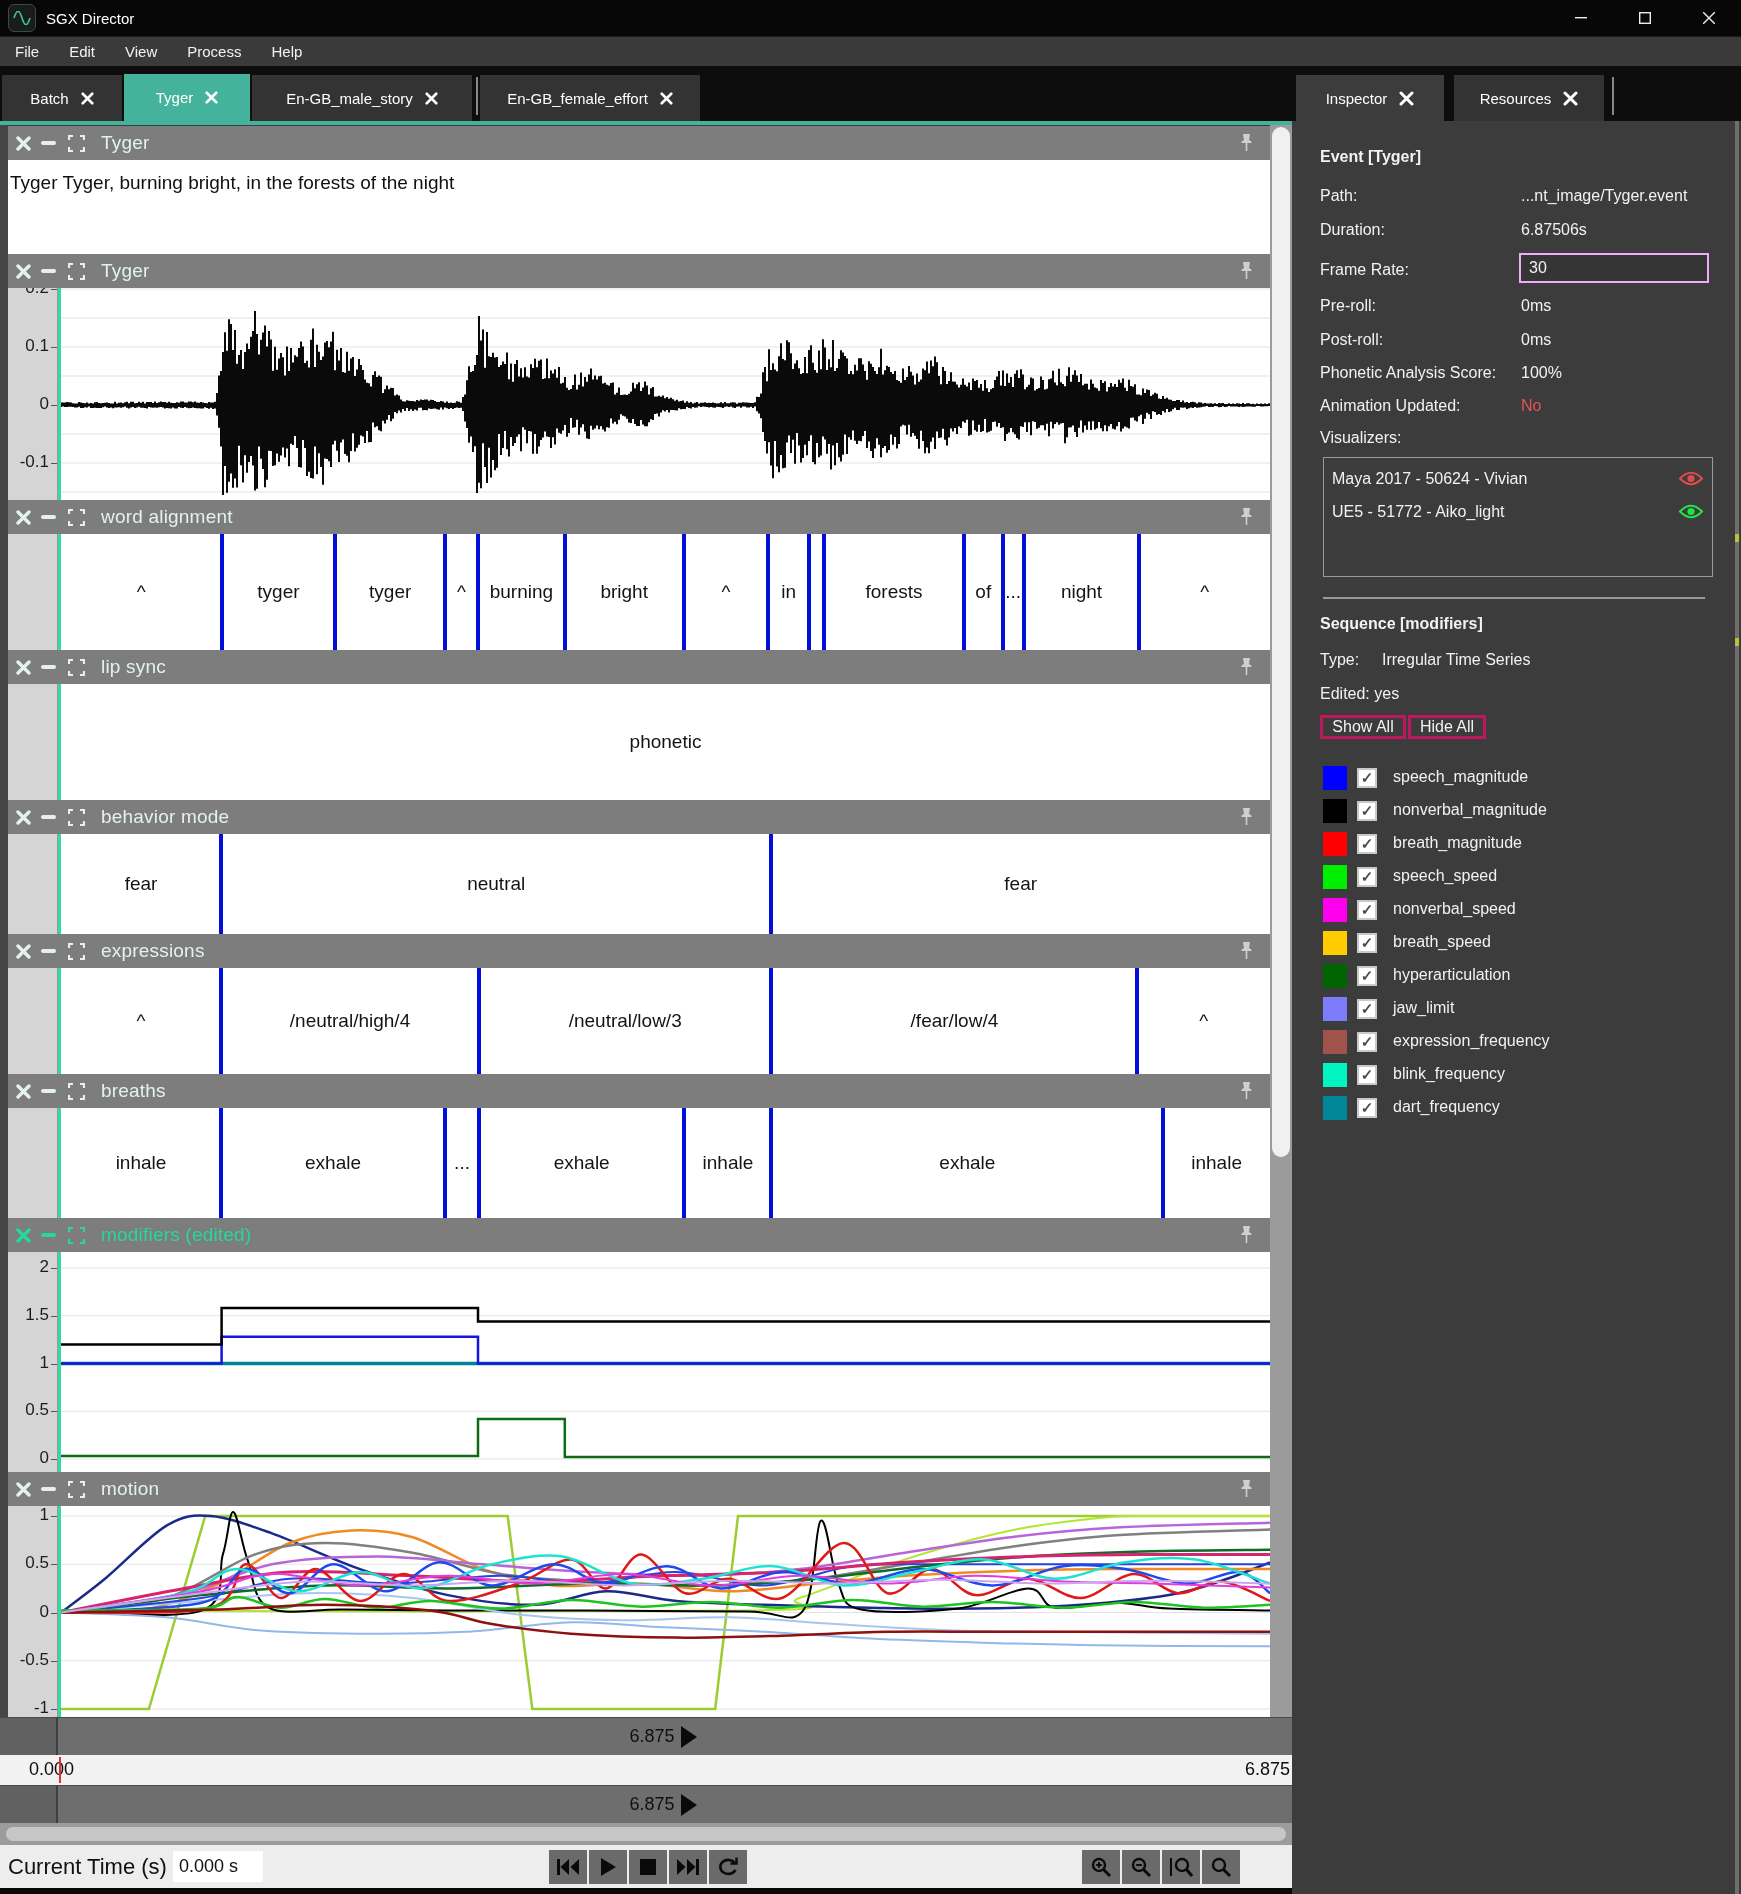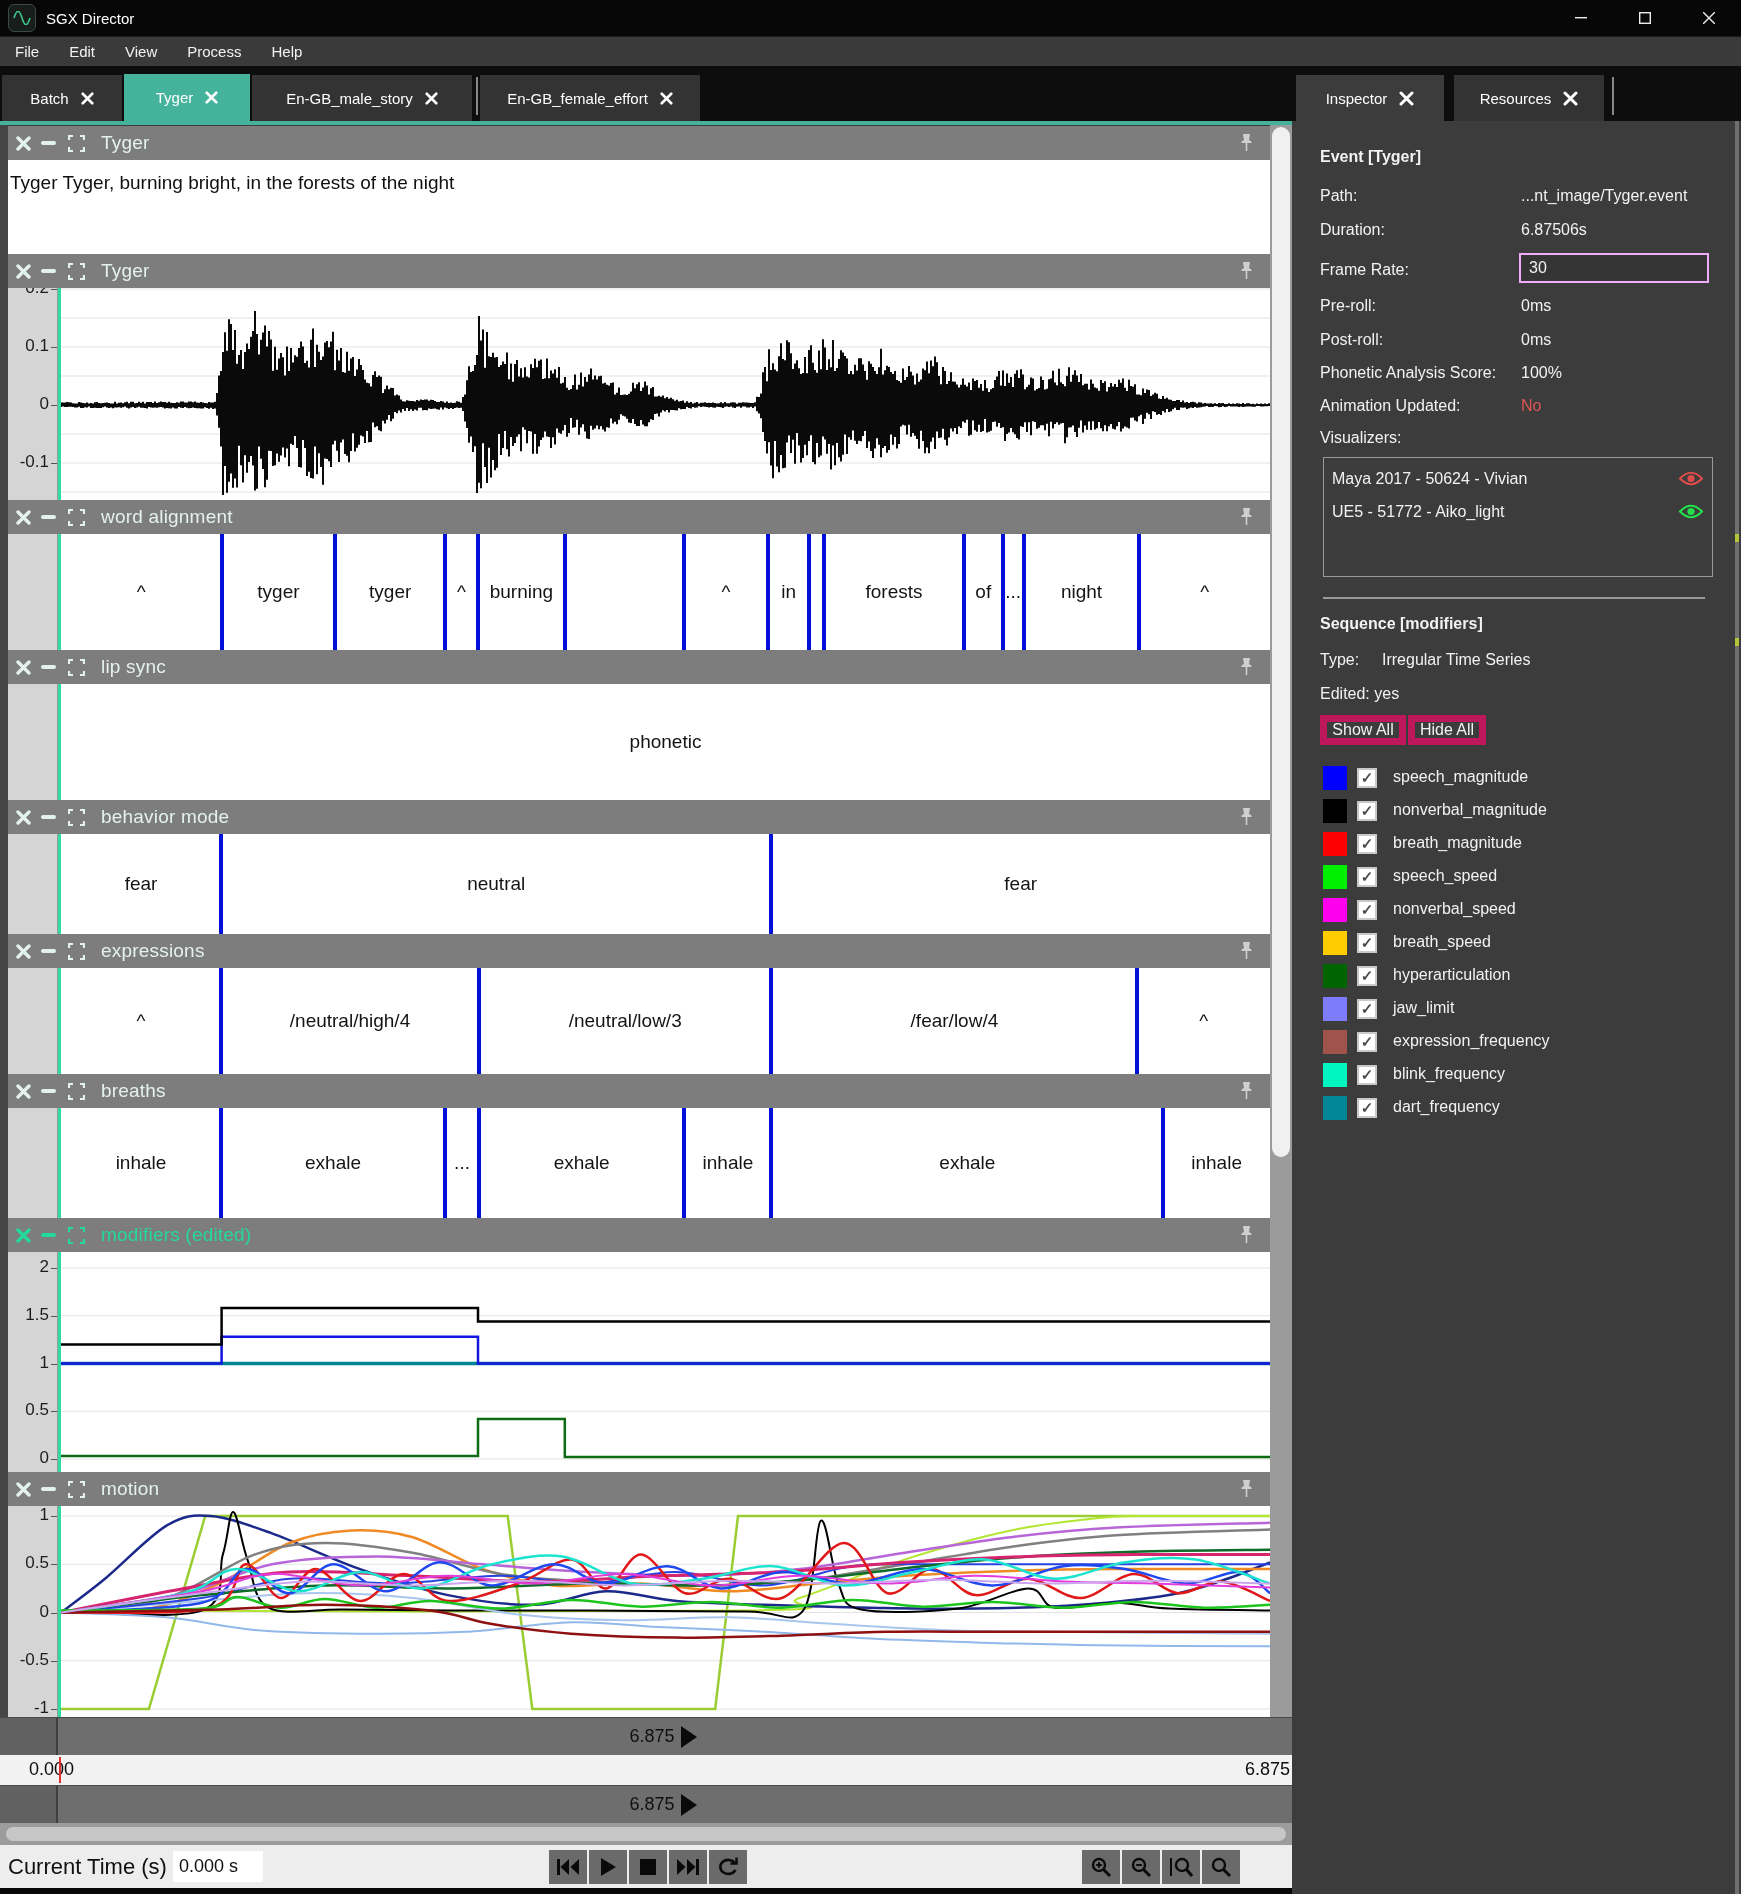--- a/index.html
+++ b/index.html
@@ -73,21 +73,21 @@
   #inspector{left:1292px;top:121px;width:449px;height:1773px;background:#3c3c3c;color:#f2f2f2;font-size:16px;}
   #inspector .irow{position:absolute;left:28px;}
   #inspector .ival{position:absolute;left:229px;}
   #frame-rate-input{position:absolute;left:227px;top:132px;width:190px;height:30px;background:#353535;
       border:2px solid #f0abfc;box-sizing:border-box;display:flex;align-items:center;padding-left:8px;}
   #viz-list{position:absolute;left:31px;top:336px;width:390px;height:120px;border:1px solid #9a9a9a;box-sizing:border-box;}
   .viz-row{position:absolute;left:0;width:100%;height:33px;display:flex;align-items:center;}
   .viz-row .vname{margin-left:8px;}
   .viz-row .veye{margin-left:auto;margin-right:8px;display:flex;}
   #isep{position:absolute;left:31px;top:476px;width:382px;height:2px;background:#9a9a9a;}
-  .ibtn{position:absolute;top:594px;height:30px;border:7px solid #be185d;box-sizing:border-box;
+  .ibtn{position:absolute;top:594px;height:24px;border:3px solid #be185d;box-sizing:border-box;
         display:flex;align-items:center;justify-content:center;font-size:16px;}
   .chan-row{position:absolute;left:0;width:100%;height:33px;}
   .chan-swatch{position:absolute;left:31px;top:3px;width:24px;height:24px;}
   .chan-check{position:absolute;left:65px;top:5px;width:20px;height:20px;background:#fff;
       border:2px solid #c9c9c9;box-sizing:border-box;display:flex;align-items:center;justify-content:center;
       color:#4a4a4a;font-size:15px;font-weight:bold;}
   .chan-label{position:absolute;left:101px;top:5px;}
   #ivscroll{position:absolute;left:443px;top:0;width:4px;height:1773px;background:#6f6f6f;}
   .ivmark{position:absolute;left:0;width:4px;height:8px;background:#b8c23a;}
   .bold{font-weight:bold;}
@@ -507,20 +507,23 @@
       </div>
       <div class="segline" style="left: 272.333px;"></div>
       <div class="seg" style="left: 384.066px; width: 32.8848px;">
         <span>^</span>
       </div>
       <div class="segline" style="left: 382.066px;"></div>
       <div class="seg" style="left: 416.951px; width: 86.8721px;">
         <span>burning</span>
       </div>
       <div class="segline" style="left: 414.951px;"></div>
+      <div class="seg" style="left: 503.823px; width: 118.702px;">
+        <span>bright</span>
+      </div>
       <div class="segline" style="left: 501.823px;"></div>
       <div class="seg" style="left: 622.525px; width: 84.7619px;">
         <span>^</span>
       </div>
       <div class="segline" style="left: 620.525px;"></div>
       <div class="seg" style="left: 707.287px; width: 40.9741px;">
         <span>in</span>
       </div>
       <div class="segline" style="left: 705.287px;"></div>
       <div class="seg" style="left: 748.261px; width: 14.9476px;">

